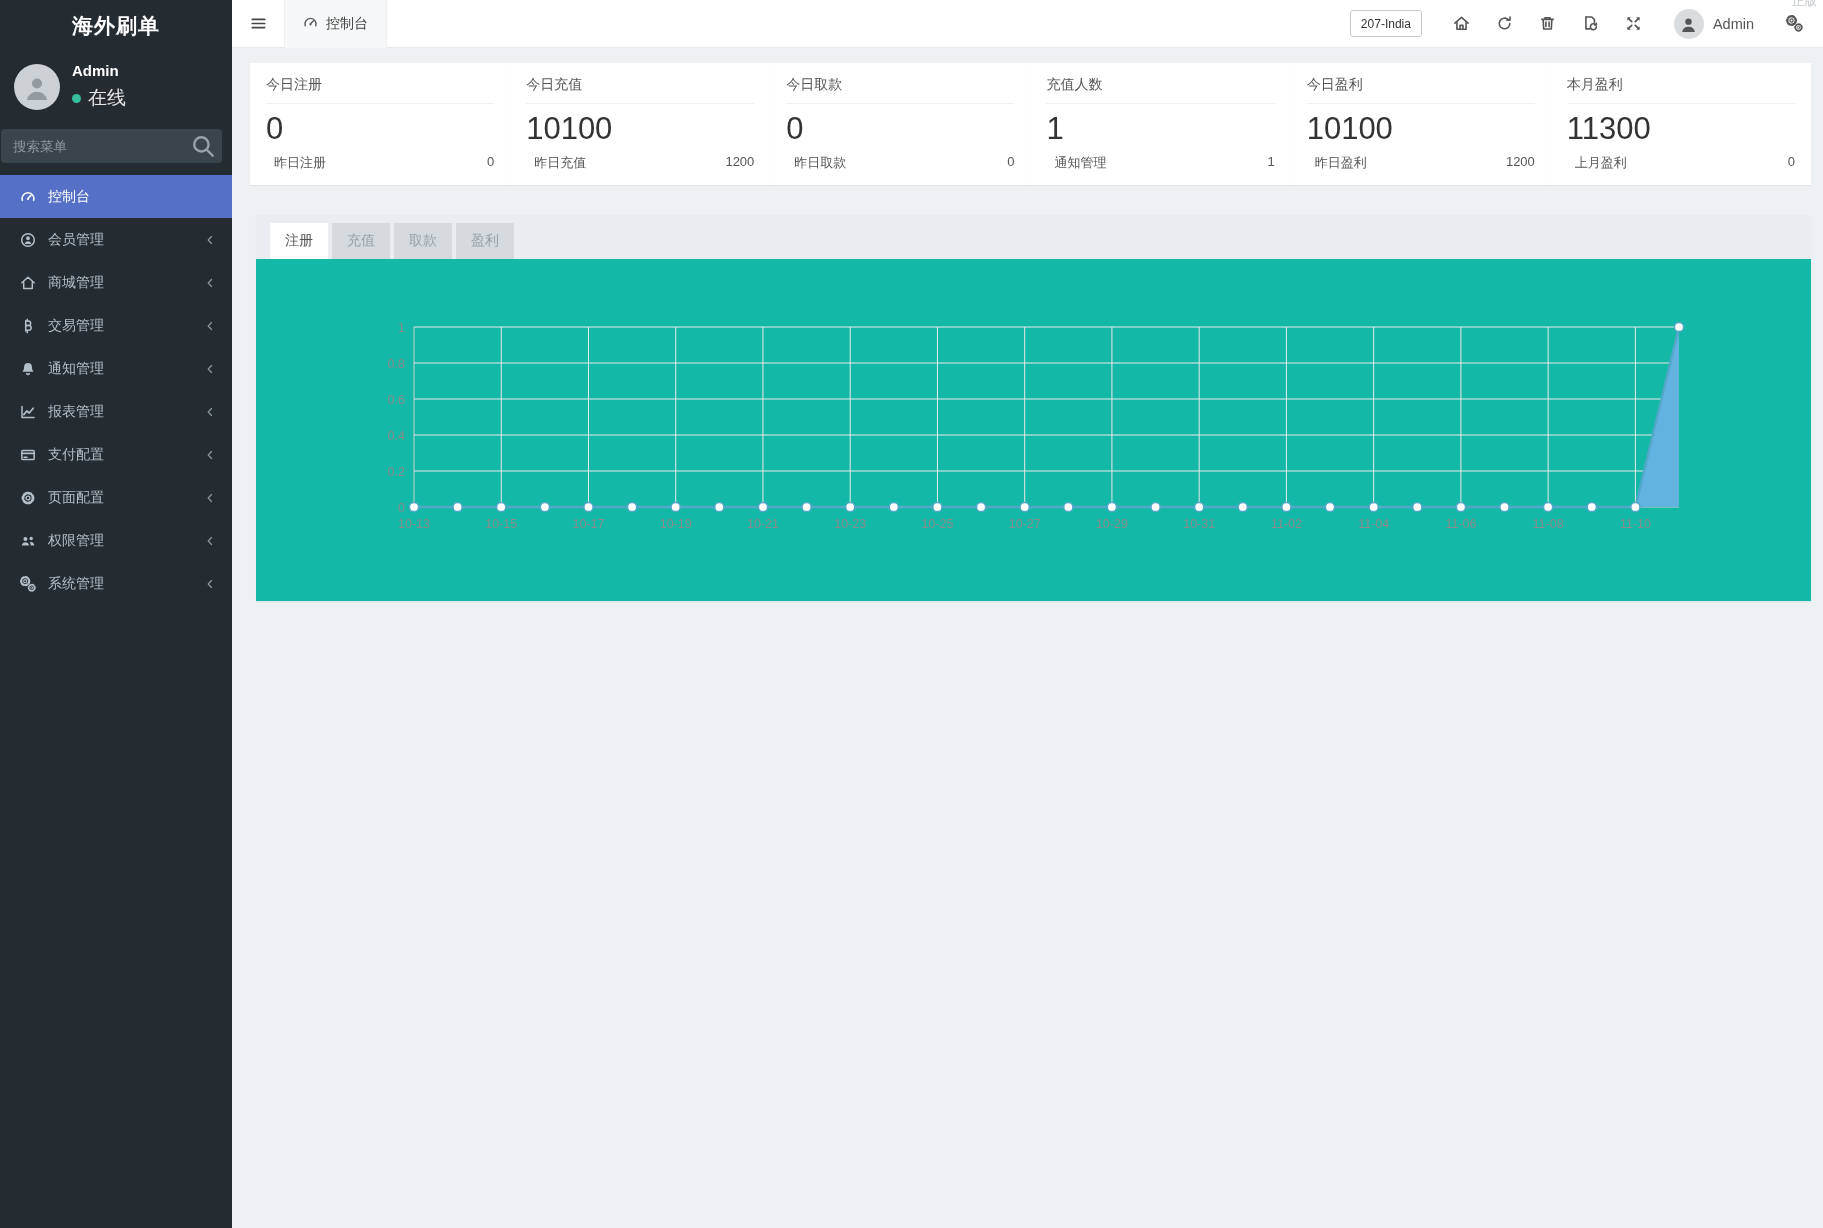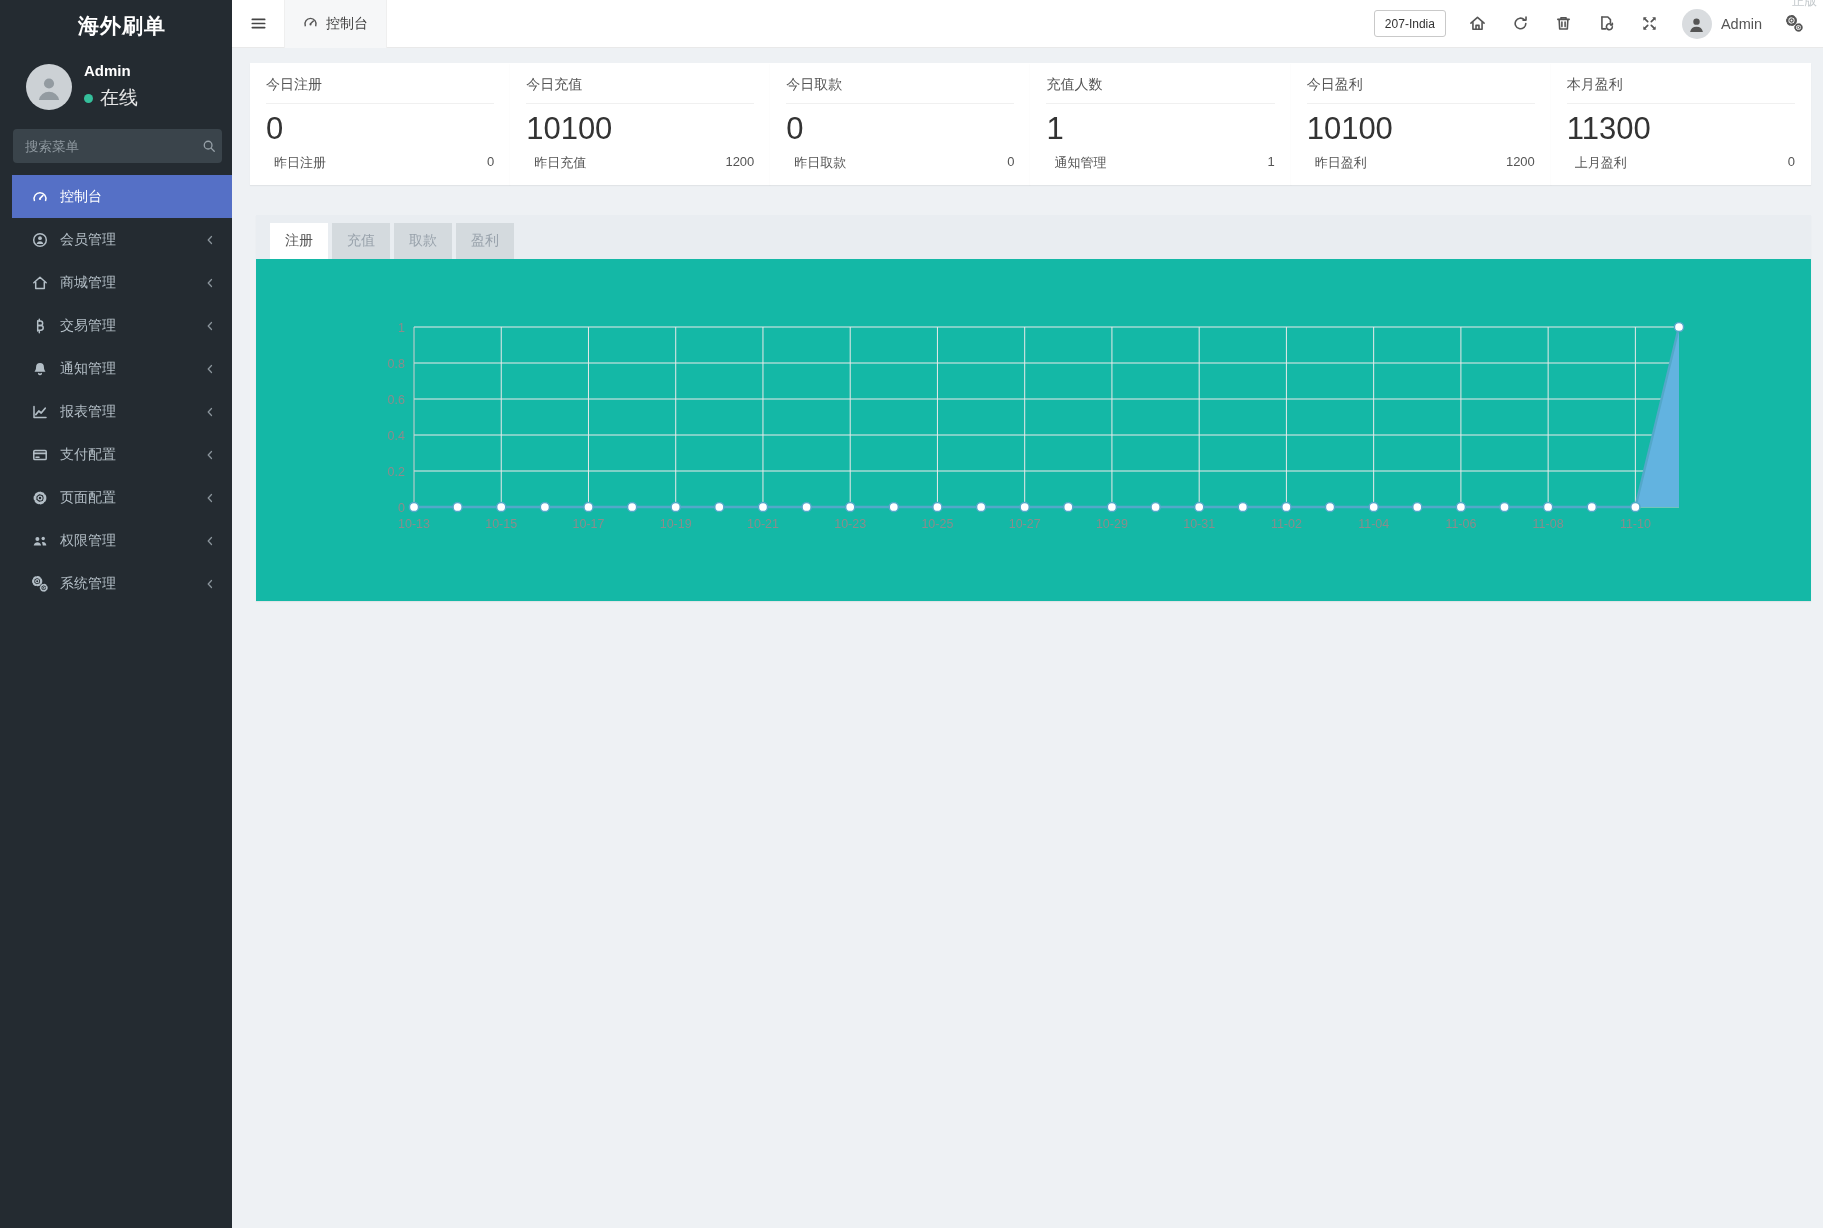--- a/index.html
+++ b/index.html
@@ -1,20 +1,20 @@
 <!DOCTYPE html>
 <html><head>
 <meta charset="utf-8">
 <style>
   * { margin:0; padding:0; box-sizing:border-box; }
   html,body { width:1823px; height:1228px; overflow:hidden; }
   body { font-family:"Liberation Sans","DejaVu Sans",sans-serif; background:#eef1f4; color:#333; }
 
   
-  .sidebar { position:fixed; left:0; top:0; bottom:0; width:232px; background:#242b31; z-index:10;padding-left:12px; }
+  .sidebar { position:fixed; left:0; top:0; bottom:0; width:232px; background:#242b31; z-index:10; }
   .brand { height:52px; display:flex; align-items:center; justify-content:center;
            color:#fff; font-size:21px; font-weight:bold; letter-spacing:1px; }
   .user-panel { display:flex; align-items:center; padding:10px 14px 14px 14px; }
   .avatar { width:46px; height:46px; border-radius:50%; background:#ccd1d5; color:#939ba1;
             display:flex; align-items:center; justify-content:center; overflow:hidden; flex:none; }
   .avatar svg { width:30px; height:30px; margin-top:6px; }
   .user-meta { margin-left:12px; }
   .user-name { color:#fff; font-size:15px; font-weight:bold; }
   .user-status { display:flex; align-items:center; margin-top:6px; color:#e5e5e5; font-size:19px; }
   .dot { width:9px; height:9px; border-radius:50%; background:#35bf9b; margin-right:7px; }
@@ -39,21 +39,21 @@
   .main { margin-left:232px; }
   .navbar { position:relative; height:48px; background:#fff; border-bottom:1px solid #e9e9e9;
             display:flex; align-items:center; }
   .nav-toggle { width:52px; height:48px; border:none; background:transparent; color:#454545;
                 display:flex; align-items:center; justify-content:center; cursor:pointer; }
   .nav-toggle svg { width:17px; height:17px; }
   .nav-tab { height:48px; display:flex; align-items:center; gap:8px; padding:0 18px;
              background:#f6f7f8; border-left:1px solid #efefef; border-right:1px solid #efefef;
              color:#444; font-size:14px; cursor:pointer; }
   .nav-tab svg { width:15px; height:15px; color:#555; }
-  .nav-right { margin-left:auto; display:flex; align-items:center; gap:17px; padding-right:14px; }
+  .nav-right { margin-left:auto; display:flex; align-items:center; gap:25px; padding-right:14px; }
   .region-input { width:72px; height:27px; border:1px solid #c9c9c9; border-radius:3px;
                   text-align:center; font-size:12px; color:#333; outline:none; font-family:inherit; }
   .nav-ic { width:30px; height:30px; border:none; background:transparent; color:#555;
             display:flex; align-items:center; justify-content:center; cursor:pointer; }
   .nav-ic svg { width:17px; height:17px; }
   .nav-user { display:flex; align-items:center; gap:9px; cursor:pointer; }
   .nav-avatar { width:30px; height:30px; border-radius:50%; background:#d9dcdf; color:#b9bec2;
                 display:flex; align-items:center; justify-content:center; overflow:hidden; }
   .nav-avatar svg { width:19px; height:19px; margin-top:4px; }
   .nav-user span { font-size:14.5px; color:#555; }

